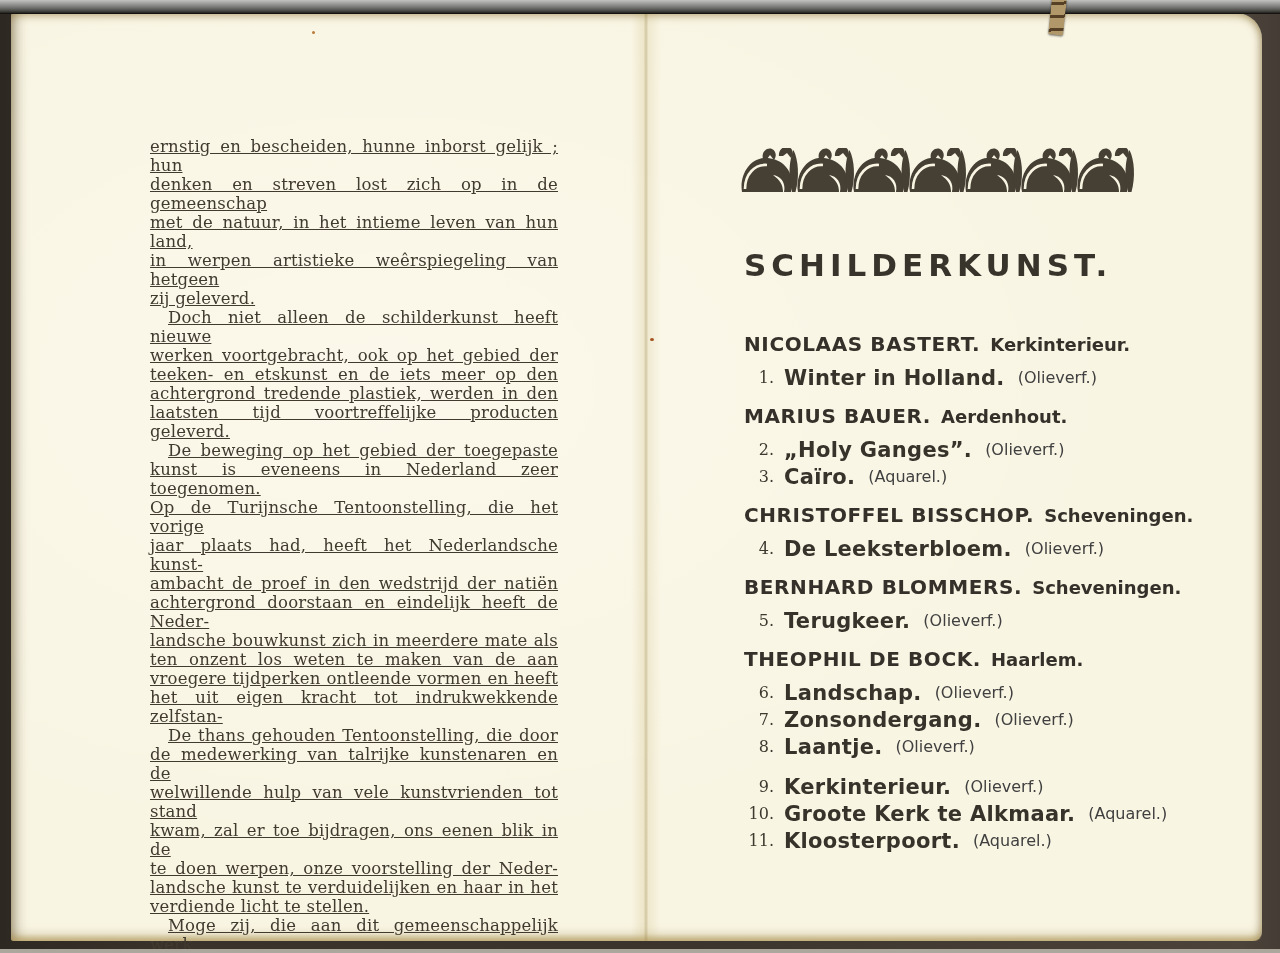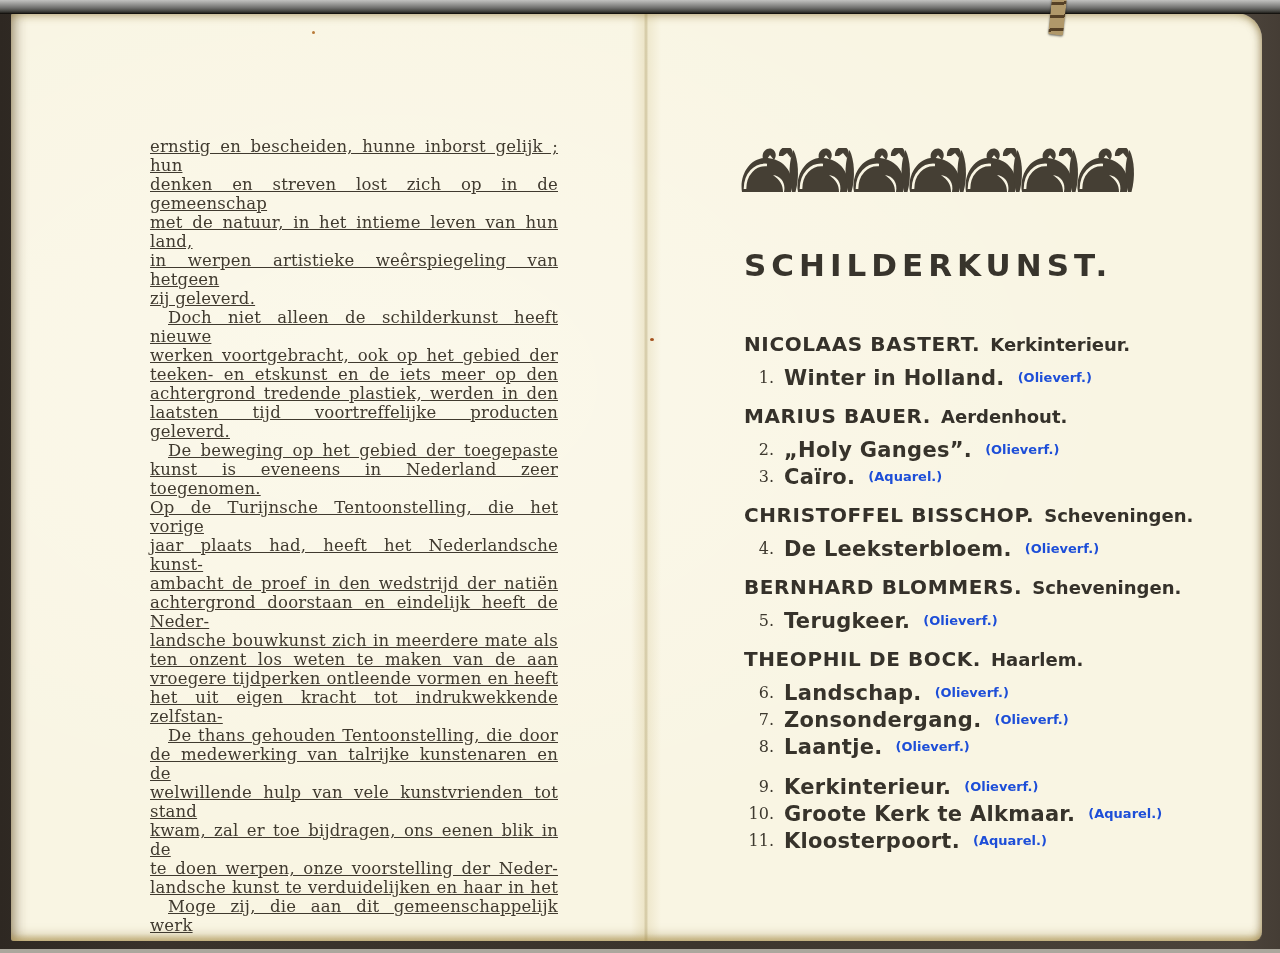--- a/index.html
+++ b/index.html
@@ -92,21 +92,21 @@
   .item-no{
     width:30px;text-align:right;padding-right:10px;flex:0 0 30px;
     font-family:"DejaVu Serif",serif;font-size:16px;color:#3e392f;
   }
   .item-title{
     font-family:"DejaVu Sans","Liberation Sans",sans-serif;
     font-weight:bold;font-size:21px;letter-spacing:.3px;color:#37332b;
   }
   .item-medium{
     font-family:"DejaVu Sans","Liberation Sans",sans-serif;
-    font-weight:bold;font-size:13px;margin-left:13px;color:#1d4ed8;
+    font-weight:normal;font-size:16px;margin-left:13px;color:#404040;
   }
 </style>
 </head>
 <body>
 
 <div class="top-bar"></div>
 <div class="bottom-bar"></div>
 
 <div class="paper">
   <div class="gutter"></div>
@@ -146,20 +146,21 @@
         <div class="line">vroegere tijdperken ontleende vormen en heeft</div>
         <div class="line">het uit eigen kracht tot indrukwekkende zelfstan-</div>
       </div>
       <div class="para indent">
         <div class="line">De thans gehouden Tentoonstelling, die door</div>
         <div class="line">de medewerking van talrijke kunstenaren en de</div>
         <div class="line">welwillende hulp van vele kunstvrienden tot stand</div>
         <div class="line">kwam, zal er toe bijdragen, ons eenen blik in de</div>
         <div class="line">te doen werpen, onze voorstelling der Neder-</div>
         <div class="line">landsche kunst te verduidelijken en haar in het</div>
+        <div class="line last">verdiende licht te stellen.</div>
       </div>
       <div class="para indent">
         <div class="line">Moge zij, die aan dit gemeenschappelijk werk</div>
       </div>
     </div>
 
 </div>
 
 <div class="right-col">
   <svg class="ornament" width="398" height="46" viewBox="0 0 398 46" aria-hidden="true">

